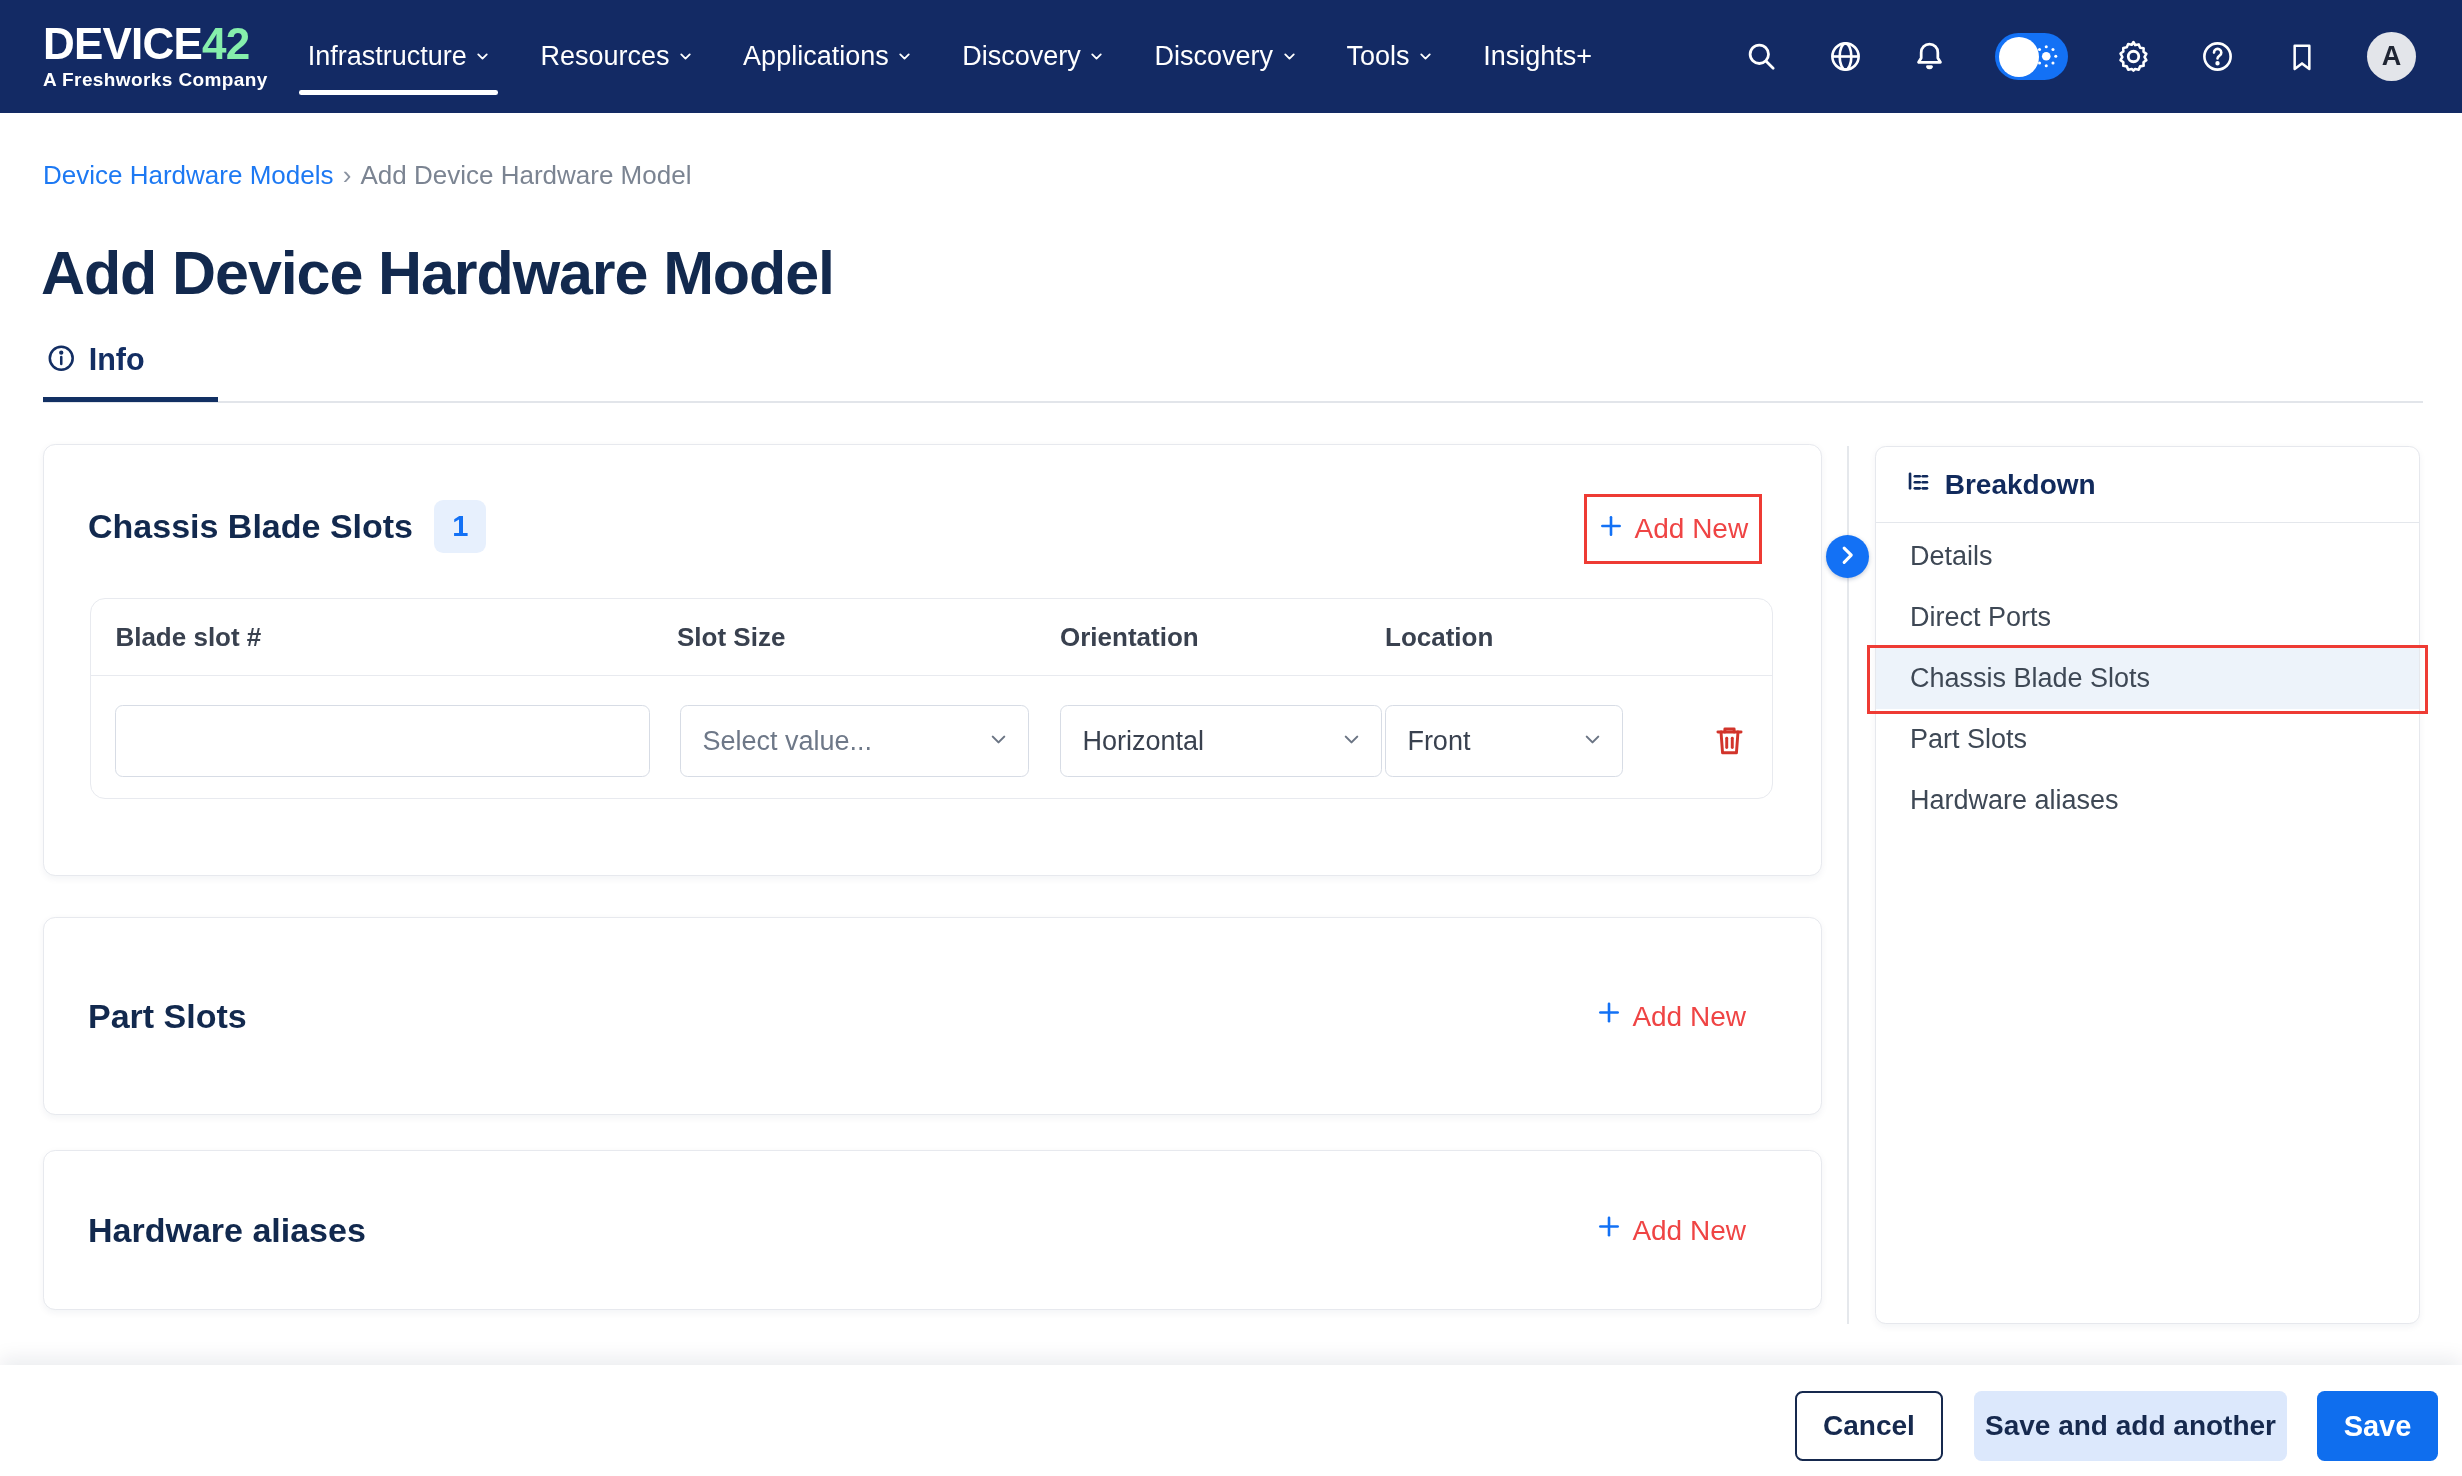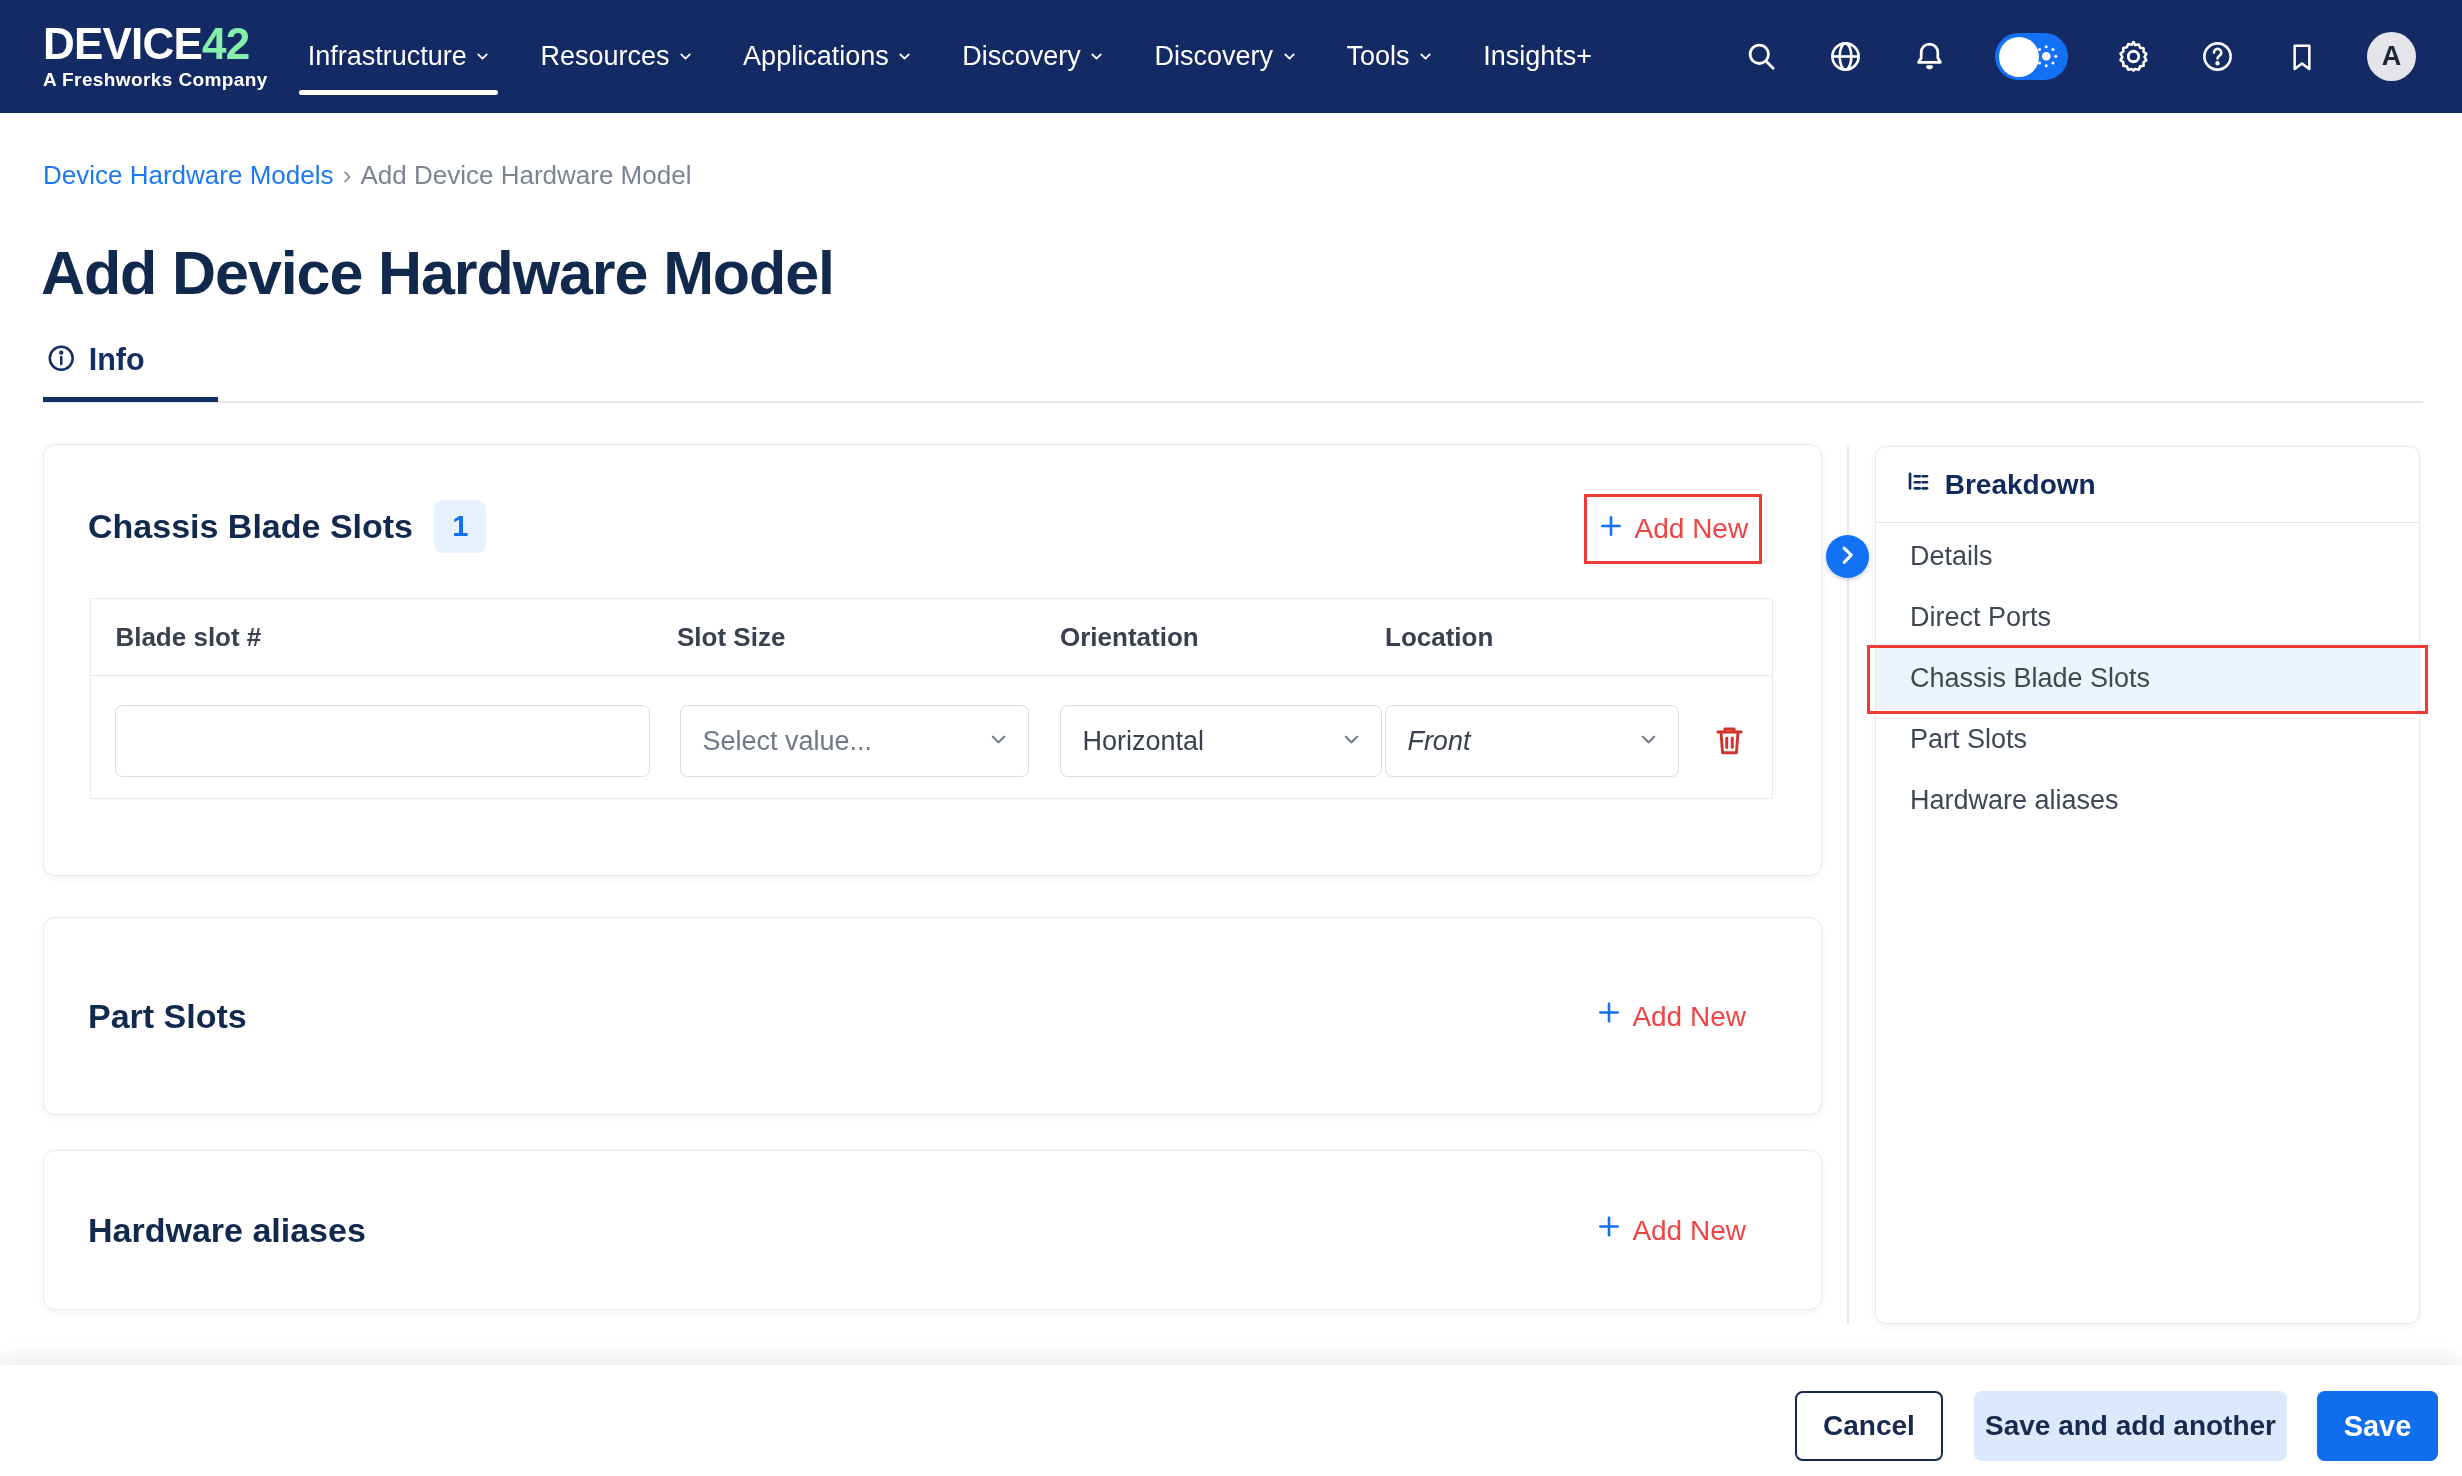--- a/index.html
+++ b/index.html
@@ -42,29 +42,29 @@
   .card3{left:43px;top:1150px;width:1779px;height:160px;}
   .section-title{font-size:34px;font-weight:800;color:#12294e;}
   .card1 .heading-row{position:absolute;left:44px;top:55px;display:flex;align-items:center;gap:21.4px;}
   .count-badge{min-width:52px;height:53px;border-radius:9.2px;background:#e7f0fd;color:#1371f5;font-size:29px;font-weight:700;display:flex;align-items:center;justify-content:center;}
   .addnew{display:flex;align-items:center;justify-content:center;gap:10.7px;color:#ef4444;font-size:28px;font-weight:400;cursor:pointer;white-space:nowrap;text-align:right;}
   .annotated-addnew{position:absolute;right:59px;top:49px;width:178px;height:70px;border:3.8px solid #ee3b34;display:flex;align-items:center;justify-content:center;box-sizing:border-box;}
   .card2 .section-title,.card3 .section-title{position:absolute;left:44px;top:50%;transform:translateY(-50%);}
   .card2 .addnew-plain,.card3 .addnew-plain{position:absolute;right:75px;top:50%;transform:translateY(-50%);}
 
   
-  .slot-table{position:absolute;left:46px;top:153px;width:1683px;height:201px;border:1.1px solid #e8eaef;border-radius:2px;box-sizing:border-box;background:#ffffff;}
+  .slot-table{position:absolute;left:46px;top:153px;width:1683px;height:201px;border:1.1px solid #e8eaef;border-radius:15px;box-sizing:border-box;background:#ffffff;}
   .slot-table .thead{position:absolute;left:0;top:0;width:100%;height:77px;border-bottom:1.1px solid #e8eaef;box-sizing:border-box;}
   .th{position:absolute;top:0;height:77px;display:flex;align-items:center;font-size:26px;font-weight:700;color:#39414f;}
   .th.c1{left:24.4px;} .th.c2{left:586px;} .th.c3{left:969px;} .th.c4{left:1294px;}
   .text-input{position:absolute;left:24.4px;top:106px;width:535px;height:72px;border:1.1px solid #d7dce5;border-radius:7.6px;box-sizing:border-box;font-size:27px;color:#39414f;padding:0 20px;outline:none;background:#ffffff;font-family:"Liberation Sans",sans-serif;}
   .select{position:absolute;top:106px;height:72px;border:1.1px solid #d7dce5;border-radius:7.6px;box-sizing:border-box;background:#ffffff;display:flex;align-items:center;justify-content:space-between;padding:0 18.3px 0 21.4px;cursor:pointer;}
   .select .sel-text{font-size:27px;color:#39414f;}
   .select .sel-text.placeholder{color:#6e7888;}
-  .select.s1{left:589px;width:349px;} .select.s2{left:969px;width:322px;} .select.s3{left:1294px;width:294px;font-style:italic;}
+  .select.s1{left:589px;width:349px;} .select.s2{left:969px;width:322px;} .select.s3{left:1294px;width:238px;}
   .trash-btn{position:absolute;left:1617px;top:121px;width:43px;height:43px;display:flex;align-items:center;justify-content:center;cursor:pointer;color:#d2342b;}
 
   
   .vdivider{position:absolute;left:1847px;top:446px;width:1.5px;height:878px;background:#e5e8ec;}
   .collapse-btn{position:absolute;left:1826px;top:535px;width:43px;height:43px;border-radius:50%;background:#1371f5;display:flex;align-items:center;justify-content:center;cursor:pointer;box-shadow:0 1.5px 4.6px rgba(16,40,90,0.25);}
   .sidebar{position:absolute;left:1875px;top:446px;width:545px;height:878px;background:#ffffff;border:1.1px solid #e6e8ed;border-radius:10.7px;box-shadow:0 2.3px 7.6px rgba(20,30,70,0.05);box-sizing:border-box;}
   .sidebar-header{position:absolute;left:0;top:0;width:100%;height:76px;border-bottom:1.1px solid #e4e7ec;box-sizing:border-box;display:flex;align-items:center;gap:12.2px;padding-left:27.5px;}
   .sidebar-header .sb-title{font-size:28px;font-weight:800;color:#112a5c;}
   .sb-item{position:absolute;left:0;width:100%;height:61px;display:flex;align-items:center;padding-left:34px;box-sizing:border-box;font-size:27px;color:#3e4855;cursor:pointer;}
   .sb-item.selected{background:#edf3fa;}

